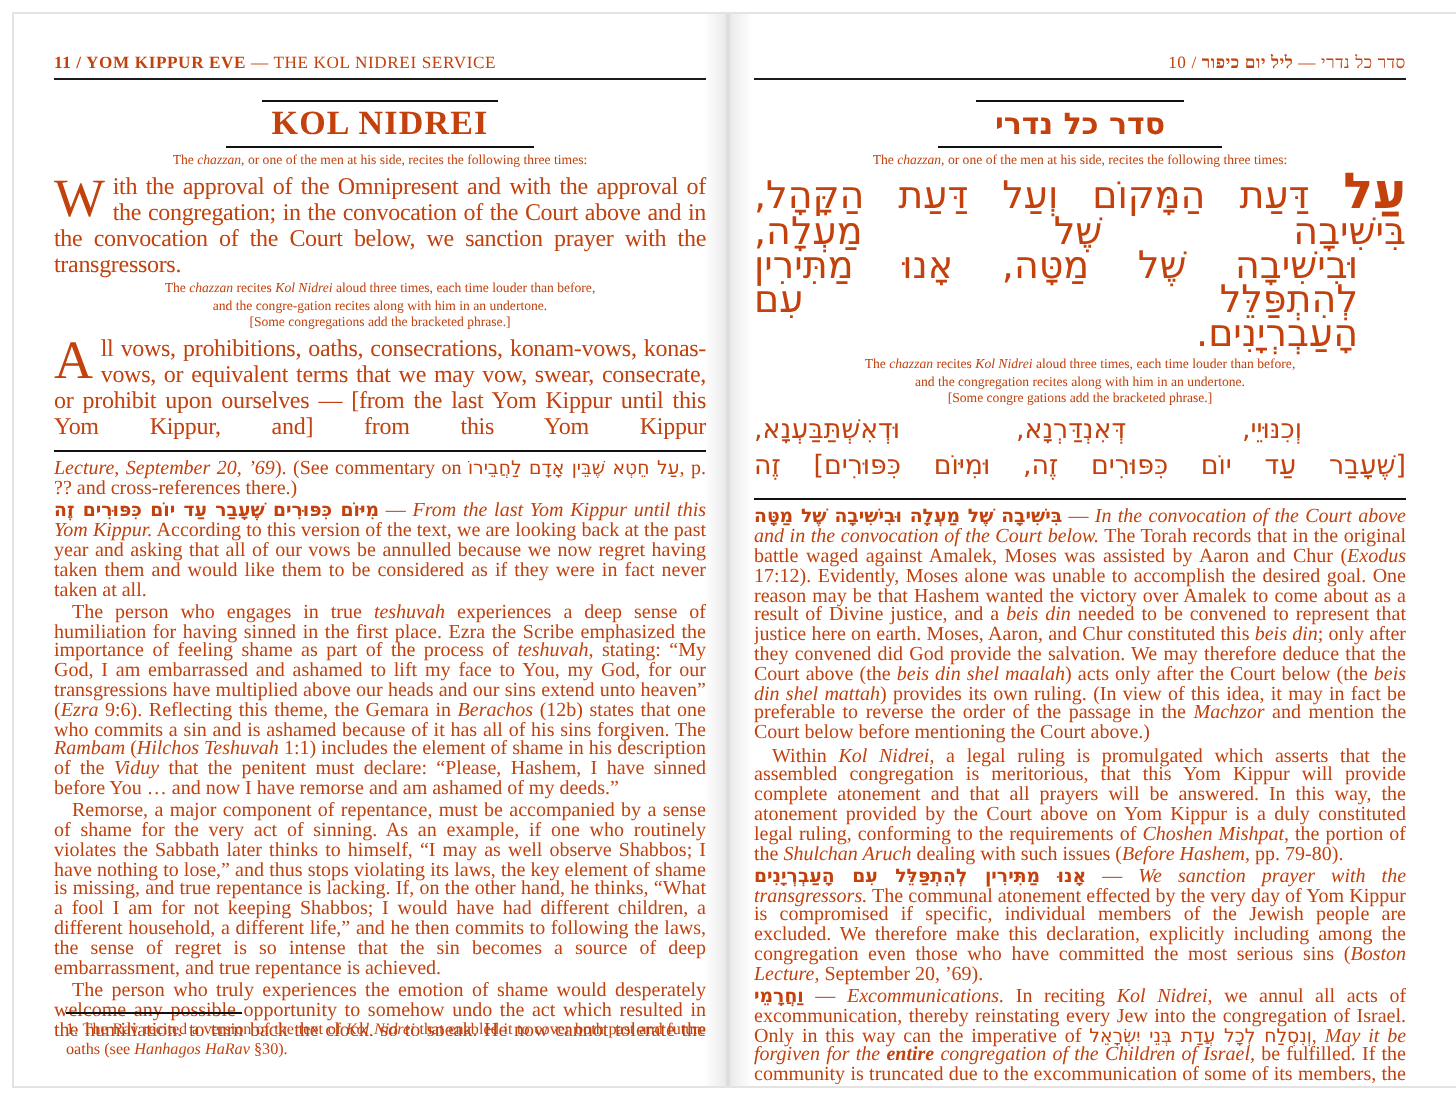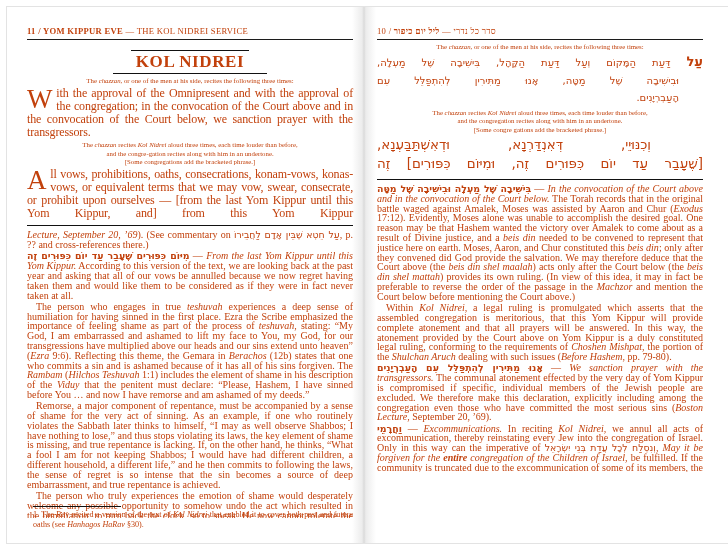--- a/index.html
+++ b/index.html
@@ -7,35 +7,35 @@
           font-family:"Liberation Serif",serif;overflow:hidden;padding-left:44px;}
   .frame{position:absolute;left:6px;top:6px;right:6px;bottom:6px;border:1px solid #e3e3e3;}
   .gutter{position:absolute;left:352px;top:7px;width:24px;height:536px;
           background:linear-gradient(90deg,rgba(0,0,0,0) 0%,rgba(70,70,70,.10) 42%,rgba(70,70,70,.20) 50%,rgba(70,70,70,.10) 58%,rgba(0,0,0,0) 100%);}
   .page{position:absolute;top:26px;width:326px;height:506px;}
   .page-left{left:27px;}
   .page-right{left:377px;}
   .pg-header{font-size:8.6px;line-height:10px;letter-spacing:.3px;border-bottom:1.2px solid #1c1c1c;
              padding-bottom:3px;white-space:nowrap;}
   .pg-header .bd{font-weight:bold;}
-  .rtl{direction:rtl;text-align:left;}
+  .rtl{direction:rtl;text-align:right;}
   .title-wrap{text-align:center;margin-top:10px;}
   .trule-top{width:118px;border-top:1.4px solid #111;margin:0 auto 2px auto;}
   .trule-bot{width:154px;border-top:1.1px solid #111;margin:2px auto 0 auto;}
   .page-right .trule-top{width:104px;}
   .page-right .trule-bot{width:142px;}
   h1{margin:0;font-size:17px;line-height:18px;font-weight:bold;letter-spacing:.6px;}
   h1.hebt{font-family:"DejaVu Sans",sans-serif;font-size:15px;letter-spacing:0;}
   .instr{font-size:6.8px;line-height:8.4px;text-align:center;margin:3px 2px 2px 2px;}
   .instr .ln{display:block;}
   .prayer-en{font-size:12px;line-height:12.7px;letter-spacing:-.15px;text-align:justify;margin-top:2px;}
   .prayer-en .dropcap{float:left;font-size:27px;line-height:22px;padding:1px 4px 0 0;}
   .jlast{text-align-last:justify;}
   .prayer-he{direction:rtl;margin-top:1px;}
-  .prayer-he .ln{font-family:"DejaVu Sans",sans-serif;font-size:10px;line-height:17.2px;
+  .prayer-he .ln{font-family:"DejaVu Sans",sans-serif;font-size:19px;line-height:17.2px;
                  text-align:justify;text-align-last:justify;}
   .prayer-he.kn .ln{font-size:13.4px;line-height:18.4px;}
   .ln.ind1{padding-right:24px;}
   .ln.ind2{padding-right:52px;}
   .ln.noj{text-align-last:auto;}
   .heb{font-family:"DejaVu Sans",sans-serif;}
   .hlead{font-weight:bold;font-size:1.3em;}
   .it{font-style:italic;}
   .bd{font-weight:bold;}
   .supn{font-size:.55em;vertical-align:super;line-height:0;}
@@ -90,20 +90,25 @@
 
     <div class="fnote">
       <div class="fnsep"></div>
       <div><span>1. The Rav recited a version of the text of </span><span class="it">Kol Nidrei</span><span> that enabled it to cover both past and future oaths (see </span><span class="it">Hanhagos HaRav</span><span> §30).</span></div>
     </div>
   </div>
 
   <div class="page page-right">
     <div class="pg-header rtl"><span>סדר כל נדרי — </span><span class="bd">ליל יום כיפור</span><span> / 10</span></div>
 
+    <div class="title-wrap">
+      <div class="trule-top"></div>
+      <h1 class="hebt">סדר כל נדרי</h1>
+      <div class="trule-bot"></div>
+    </div>
 
     <p class="instr"><span>The </span><span class="it">chazzan</span><span>, or one of the men at his side, recites the following three times:</span></p>
 
     <div class="prayer-he">
         <div class="ln"><span class="heb hlead">עַל</span><span class="heb"> דַּעַת הַמָּקוֹם וְעַל דַּעַת הַקָּהָל, בִּישִׁיבָה שֶׁל מַעְלָה,</span></div>
         <div class="ln ind1"><span class="heb">וּבִישִׁיבָה שֶׁל מַטָּה, אָנוּ מַתִּירִין לְהִתְפַּלֵּל עִם</span></div>
         <div class="ln ind1 noj"><span class="heb">הָעַבְרְיָנִים.</span></div>
       </div>
 
     <div class="instr">

